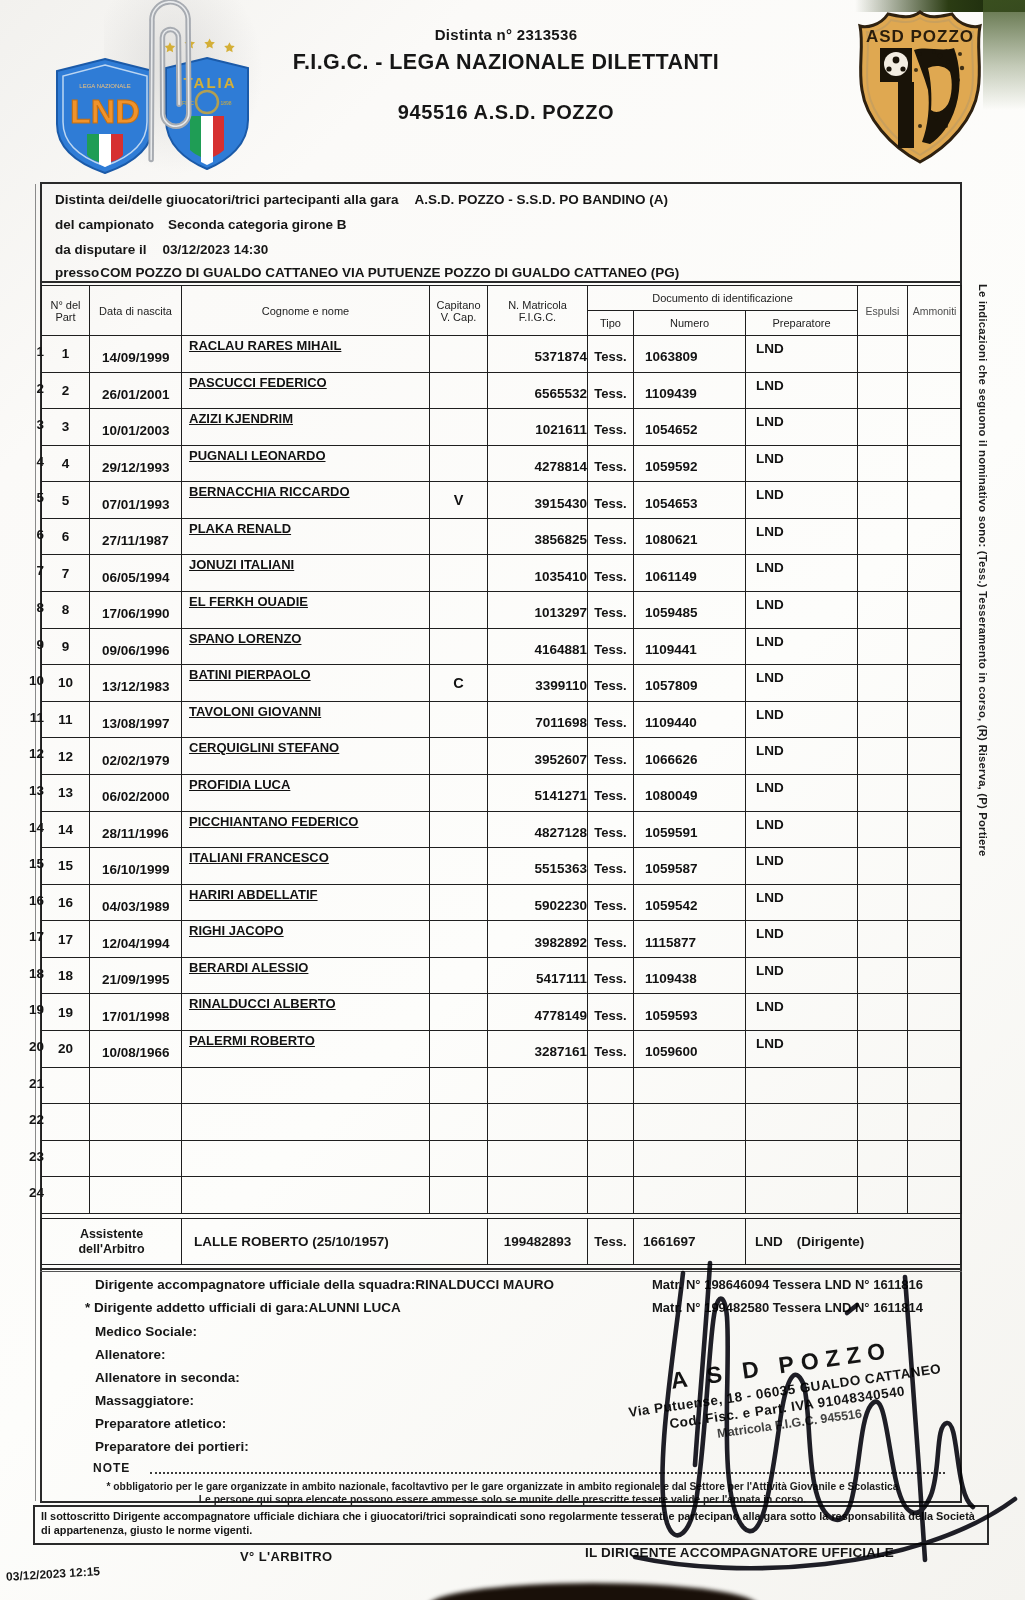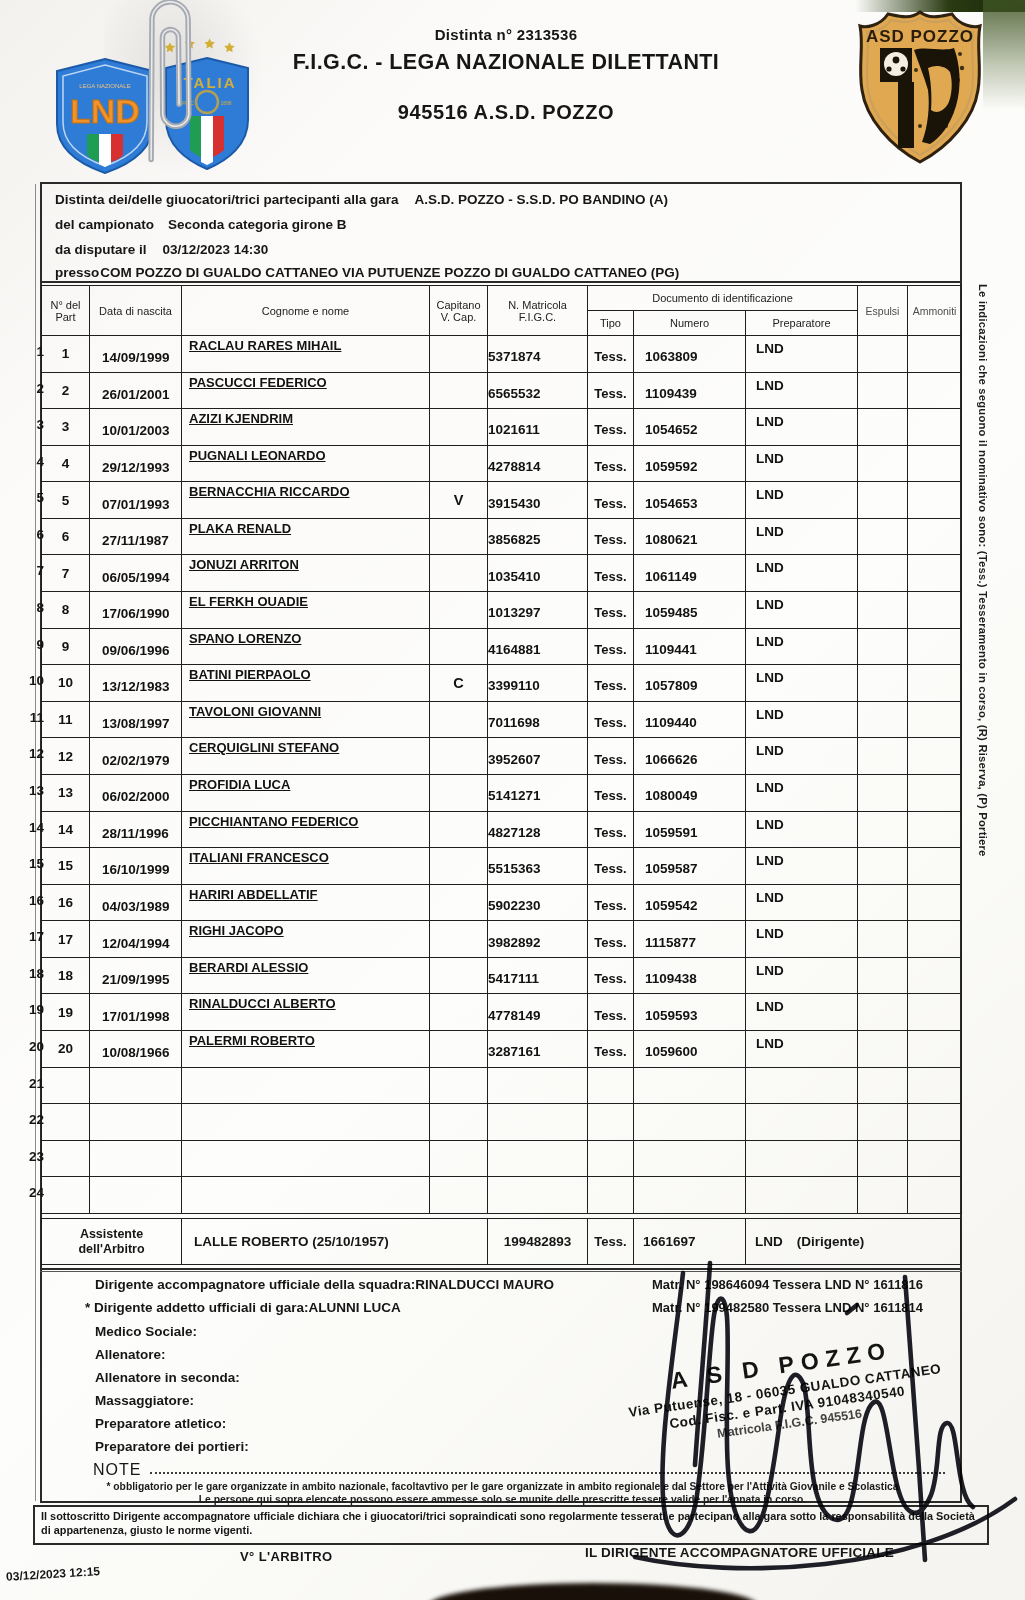--- a/index.html
+++ b/index.html
@@ -56,21 +56,21 @@
   table.roster th, table.roster td { border:1.6px solid #1f1f1f; overflow:hidden; }
   table.roster thead th { font-size:11px; font-weight:400; color:#222; text-align:center;
     height:25px; line-height:12px; }
   table.roster thead .faint { color:#4d4d4d; font-size:10.5px; }
   table.roster tbody tr { height:36.58px; }
   table.roster td { font-weight:700; color:#121212; }
   td.c-ruolo { text-align:center; font-size:13.5px; }
   td.c-nascita { text-align:left; padding-left:12px; font-size:13.5px; vertical-align:middle; padding-top:8px; }
   td.c-nome { vertical-align:top; text-align:left; padding:2px 7px 0 7px; font-size:13px;text-decoration:underline; }
   td.c-cap { text-align:center; font-size:14.5px; }
-  td.c-matr { text-align:left; font-size:13.5px; padding-top:6px; }
+  td.c-matr { text-align:right; font-size:13.5px; padding-top:6px; }
   td.c-tipo { text-align:center; font-size:13px; padding-top:6px; }
   td.c-num { text-align:left; padding-left:11px; font-size:13.5px; padding-top:6px; }
   td.c-ril { text-align:left; padding-left:10px; font-size:13.5px; vertical-align:top; padding-top:5px; }
   td.c-esp, td.c-amm { }
   .margin-num { position:absolute; left:22px; width:22px; text-align:right;
     font-size:13.5px; font-weight:700; }
 
   
   .side-note { position:absolute; left:963px; top:284px; height:712px; width:26px;
     writing-mode:vertical-rl; font-size:11.3px; font-weight:600; color:#1d1d1d;
@@ -88,21 +88,21 @@
   .a-tipo { justify-content:center; font-size:13px; font-weight:700; }
   .a-num { padding-left:9px; font-size:13.5px; font-weight:700; }
   .a-ril { padding-left:9px; font-size:13.5px; font-weight:700; gap:14px; }
 
   .assist-sep { position:absolute; left:40px; top:1268px; width:922px; height:4px;
     border-top:2px solid #2a2a2a; border-bottom:1px solid #555; }
 
   
   .staff-line { position:absolute; left:95px; font-size:13.5px; font-weight:600; white-space:nowrap; }
   .staff-right { position:absolute; left:652px; font-size:13px; font-weight:600; white-space:nowrap; }
-  .note-label { position:absolute; left:93px; top:1461px; font-size:16px; font-weight:400; letter-spacing:1px; }
+  .note-label { position:absolute; left:93px; top:1461px; font-size:12px; font-weight:700; letter-spacing:1px; }
   .note-dots { position:absolute; left:150px; top:1462px; width:795px; height:12px;
     border-bottom:2px dotted #3c3c3c; }
   .fine-print { position:absolute; left:50px; width:905px; text-align:center;
     font-size:10.3px; font-weight:600; color:#1c1c1c; white-space:nowrap; }
 
   
   .decl-box { position:absolute; left:33px; top:1505px; width:956px; height:40px;
     border:2px solid #2a2a2a; padding:2px 6px; font-size:10.9px; font-weight:600; line-height:14px; }
   .foot-left { position:absolute; left:240px; top:1549px; font-size:13px; font-weight:600; letter-spacing:.4px; }
   .foot-right { position:absolute; left:585px; top:1545px; font-size:13.5px; font-weight:600; letter-spacing:.2px; }
@@ -310,21 +310,21 @@
           <td class="c-matr">3856825</td>
           <td class="c-tipo">Tess.</td>
           <td class="c-num">1080621</td>
           <td class="c-ril">LND</td>
           <td class="c-esp"></td>
           <td class="c-amm"></td>
         </tr>
         <tr>
           <td class="c-ruolo">7</td>
           <td class="c-nascita">06/05/1994</td>
-          <td class="c-nome">JONUZI ARRITON</td>
+          <td class="c-nome">JONUZI ITALIANI</td>
           <td class="c-cap"></td>
           <td class="c-matr">1035410</td>
           <td class="c-tipo">Tess.</td>
           <td class="c-num">1061149</td>
           <td class="c-ril">LND</td>
           <td class="c-esp"></td>
           <td class="c-amm"></td>
         </tr>
         <tr>
           <td class="c-ruolo">8</td>

